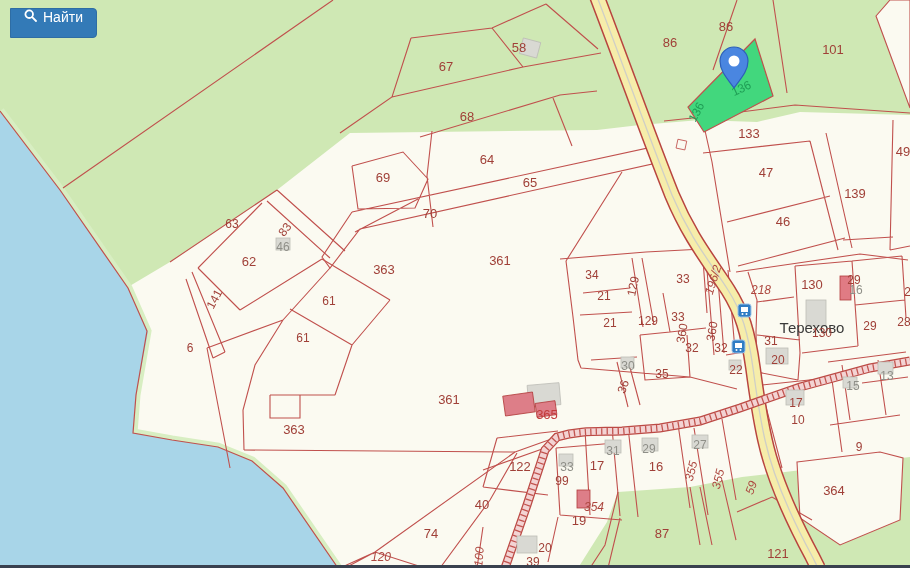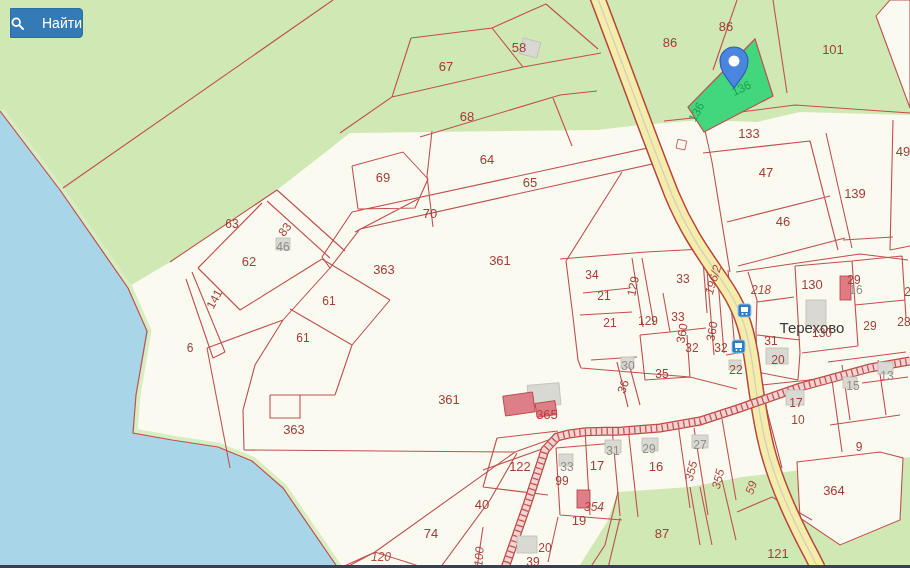--- a/index.html
+++ b/index.html
@@ -4,23 +4,23 @@
 <style>
   html,body{margin:0;padding:0;background:#e8e8e8;}
   .map{position:relative;width:910px;height:568px;overflow:hidden;
        background:#fbfaf1;font-family:"Liberation Sans",sans-serif;}
   .map svg{position:absolute;left:0;top:0;display:block;}
   
   .searchbar{position:absolute;left:10px;top:8px;display:flex;z-index:10;}
   .searchbar input{width:362px;height:30px;box-sizing:border-box;border:1px solid #c5c5c5;
        border-right:none;border-radius:4px 0 0 4px;padding:0 10px;font-size:14px;color:#555;
        font-family:"Liberation Sans",sans-serif;background:#fff;outline:none;}
-  .searchbar button{height:30px;padding:0 0;border:1px solid #2e6da4;background:#337ab7;
-       color:#fff;font-size:14px;border-radius:0 4px 4px 0;display:flex;align-items:center;
-       gap:18px;cursor:pointer;font-family:"Liberation Sans",sans-serif;}
+  .searchbar button{height:30px;padding:0 13px;border:1px solid #2e6da4;background:#337ab7;
+       color:#fff;font-size:14px;border-radius:0 4px 4px 0;display:flex;
+       gap:6px;cursor:pointer;font-family:"Liberation Sans",sans-serif;}
   .searchbar button svg{position:static;}
   
   text.lbl{font-family:"Liberation Sans",sans-serif;text-anchor:middle;font-size:12px;
        fill:#a04038;paint-order:stroke;}
   text.r13{font-size:13px;}
   text.gray{fill:#8f8f88;}
   text.ri{font-style:italic;fill:#ad4840;}
   text.ital{font-style:italic;fill:#ad4840;}
   text.grn{fill:#1f9e55;font-size:12px;}
   text.place{font-size:15px;fill:#3a3a3a;}

